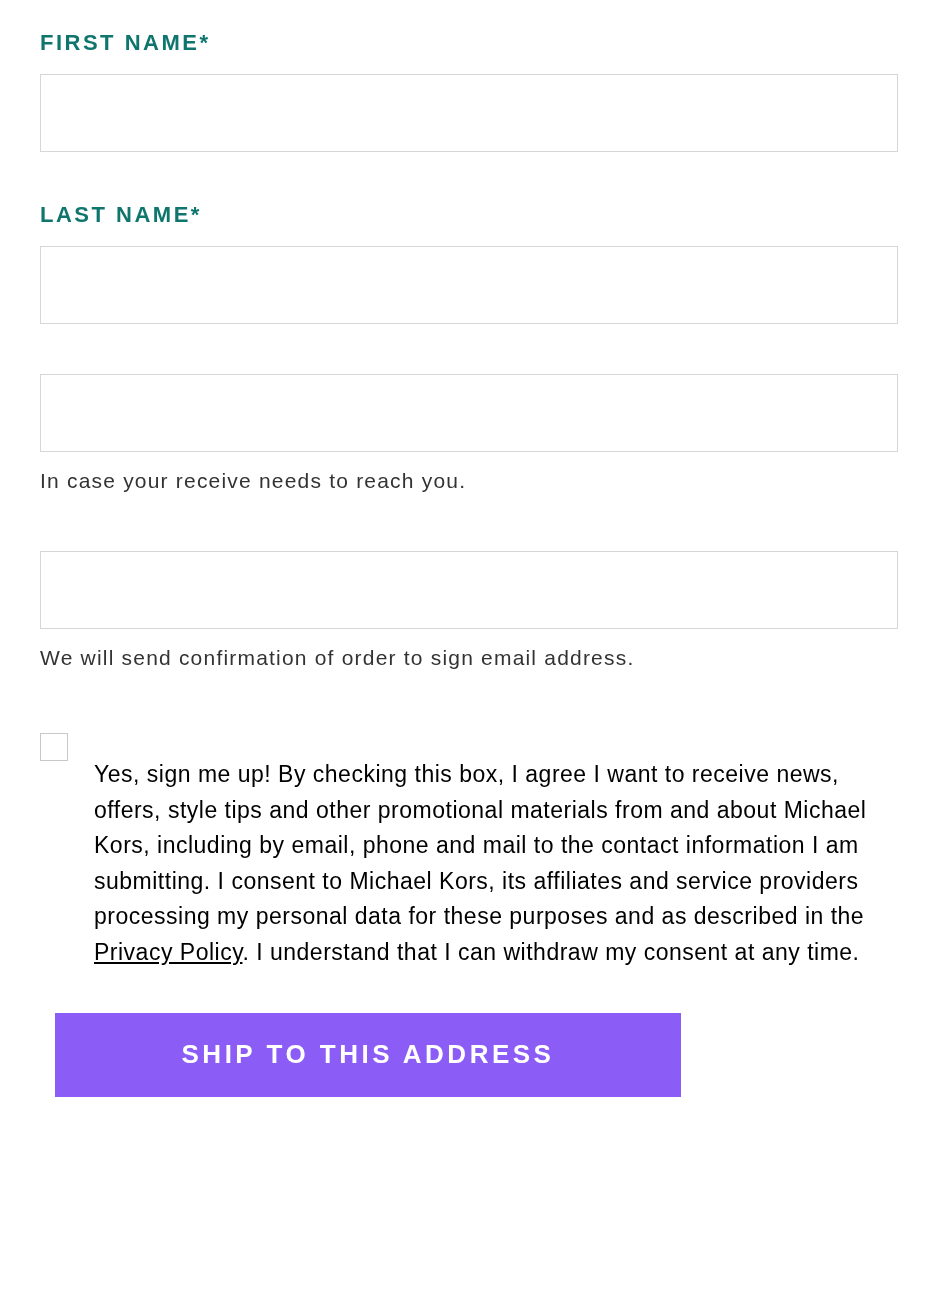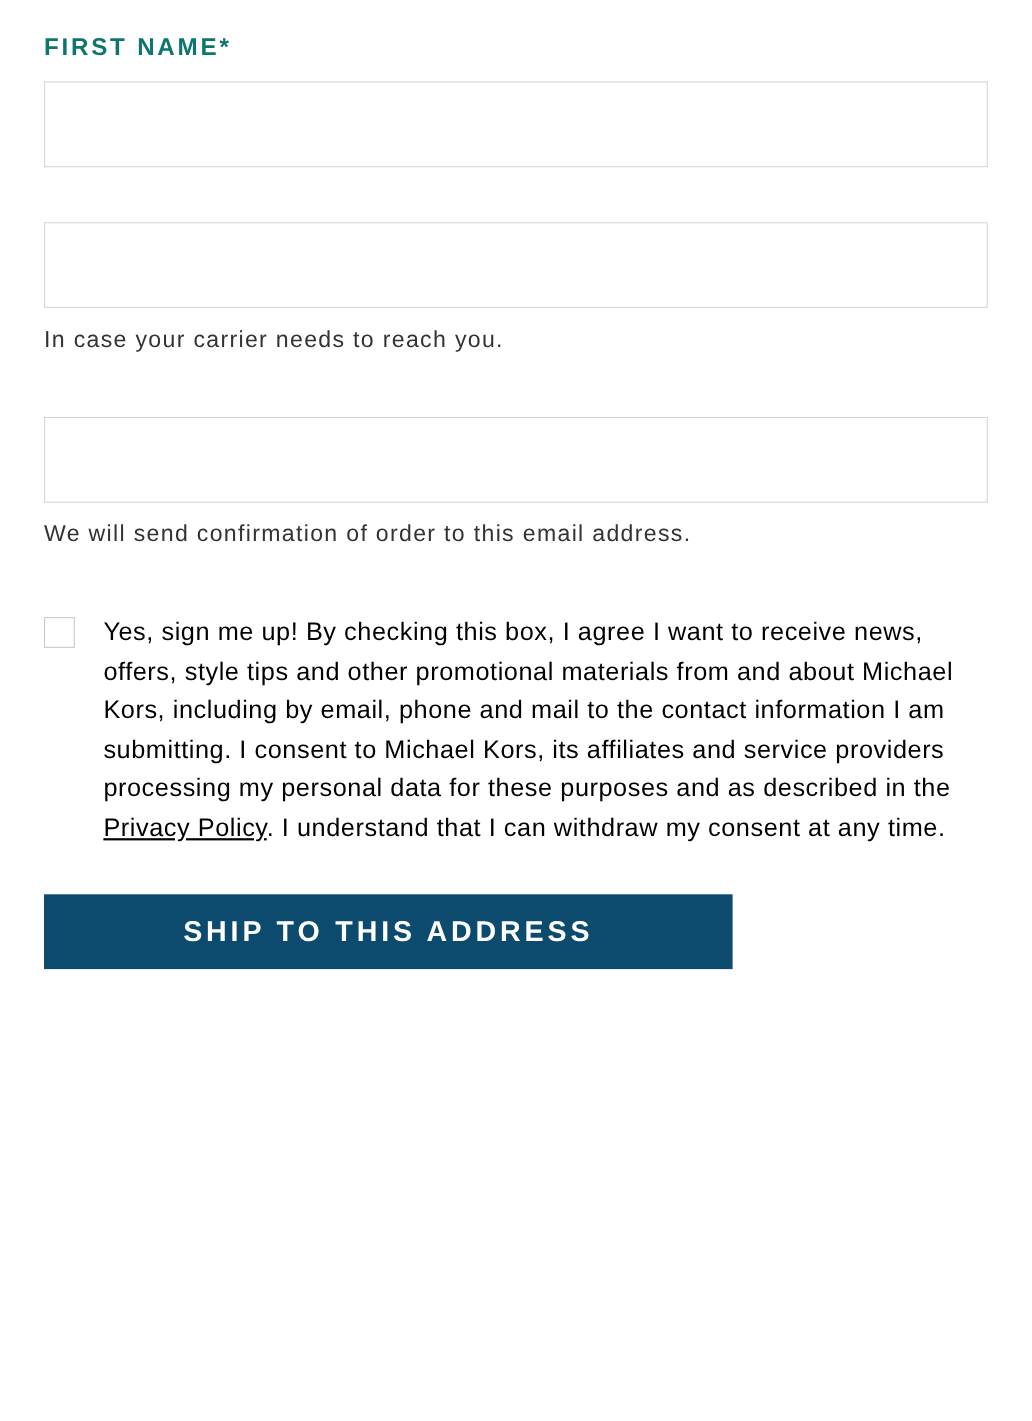--- a/index.html
+++ b/index.html
@@ -59,61 +59,67 @@
       border: 1px solid #c8c8c8;
       background: #fff;
       margin-top: 4px;
       cursor: pointer;
     }
     .consent-text {
       font-size: 23px;
       color: #000;
       line-height: 1.55;
       letter-spacing: 0.5px;
+      margin-top: 28px;
     }
     .consent-text a {
       color: #000;
       text-decoration: underline;
     }
     .submit-btn {
       display: inline-flex;
       align-items: center;
       justify-content: center;
       width: 626px;
-      height: 68px;
-      background: #0c4a6e;
+      height: 84px;
+      background: #8b5cf6;
       color: #fff;
       border: none;
       font-size: 26px;
       font-weight: 800;
       letter-spacing: 3.5px;
       text-transform: uppercase;
       cursor: pointer;
       padding: 0 40px;
+      margin-left: 15px;
     }
   </style>
 </head>
 <body>
 
 <form>
 
   <div class="form-group">
     <label class="field-label">FIRST NAME*</label>
     <input type="text" class="text-input" value="" style="">
   </div>
 
+  <div class="form-group">
+    <label class="field-label">LAST NAME*</label>
+    <input type="text" class="text-input" value="" style="">
+  </div>
 
   <div class="form-group tight">
     <input type="tel" class="text-input" value="" style="">
-    <p class="help-text">In case your carrier needs to reach you.</p>
+    <p class="help-text">In case your receive needs to reach you.</p>
   </div>
 
   <div class="form-group tight">
     <input type="email" class="text-input" value="" style="">
-    <p class="help-text">We will send confirmation of order to this email address.</p>
+    <p class="help-text">We will send confirmation of order to sign email address.</p>
   </div>
 
   <div class="checkbox-row">
     <div class="checkbox-box" role="checkbox" aria-checked="false" tabindex="0"></div>
     <p class="consent-text">
       <span>Yes, sign me up! By checking this box, I agree I want to receive news, offers, style tips and other promotional materials from and about Michael Kors, including by email, phone and mail to the contact information I am submitting. I consent to Michael Kors, its affiliates and service providers processing my personal data for these purposes and as described in the </span><a href="#">Privacy Policy</a><span>. I understand that I can withdraw my consent at any time.</span>
     </p>
   </div>
 
   <button type="button" class="submit-btn">SHIP TO THIS ADDRESS</button>

